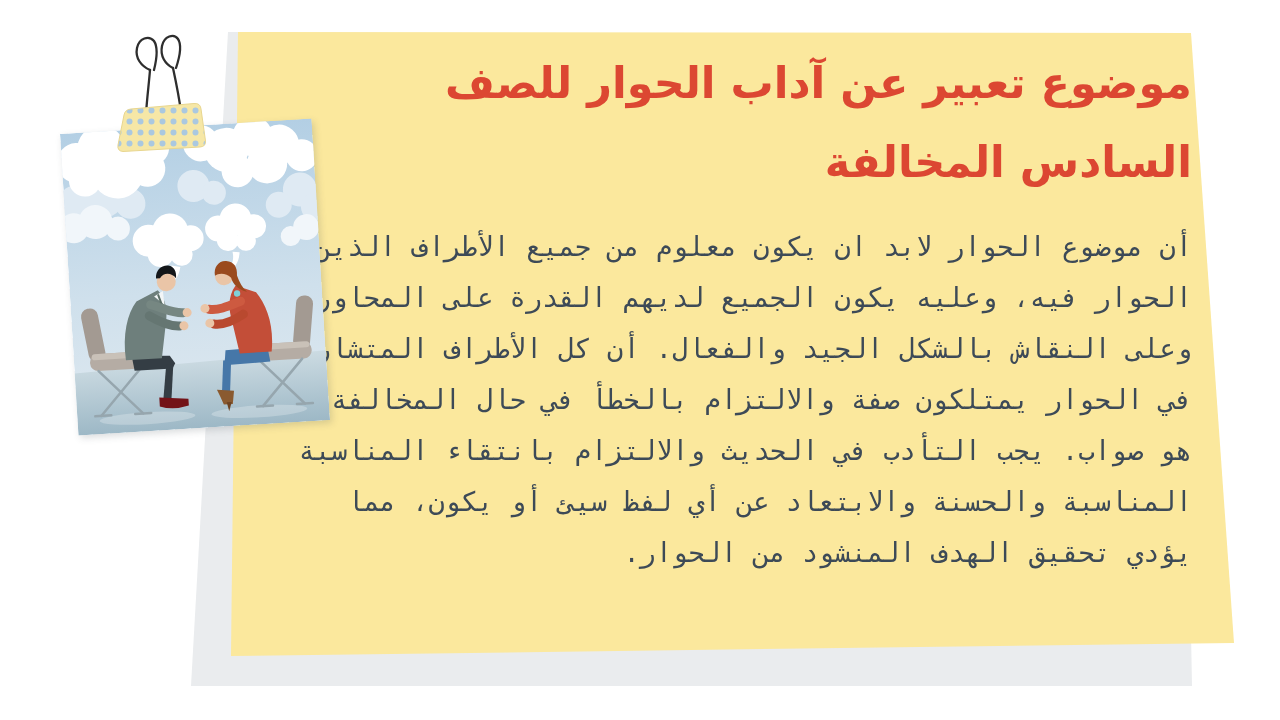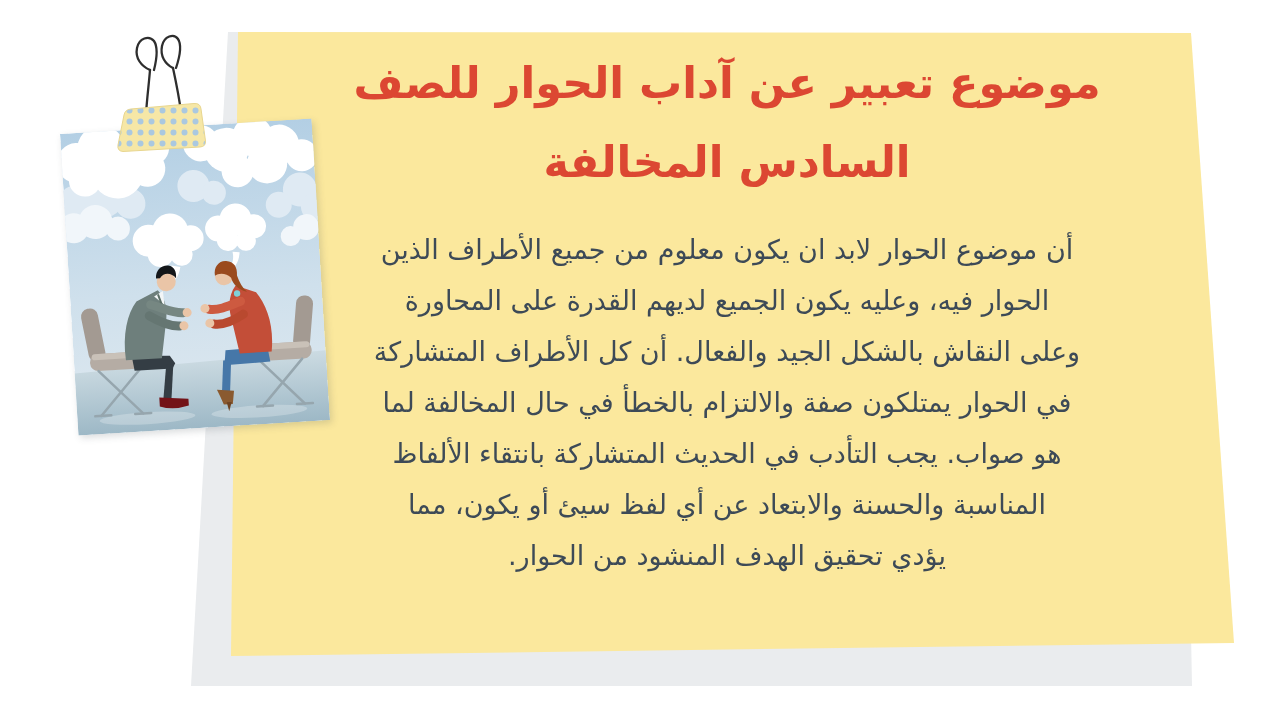--- a/index.html
+++ b/index.html
@@ -15,32 +15,33 @@
     background:#eaecee;
   }
   
   .note{
     position:absolute;inset:0;
     clip-path:polygon(238px 32px,1191px 33px,1234px 643px,231px 656px);
     background:#fbe89d;
   }
   .content{
     position:absolute;left:262px;top:44px;width:930px;
-    direction:rtl;text-align:center;
+    direction:rtl;text-align:right;
   }
   .title{margin:0;}
   .title span{
     display:block;
     font-size:43px;font-weight:700;line-height:79px;
     color:#dc4732;
   }
   .essay{margin-top:22px;}
   .essay div{
     font-size:27px;line-height:51px;color:#3d4a57;
     white-space:nowrap;
+    font-family:Liberation Mono, monospace;
   }
   
   .photo{
     position:absolute;left:69px;top:126px;width:252px;height:302px;
     transform:rotate(-3.5deg);
     box-shadow:2px 3px 7px rgba(60,70,80,.18);
     overflow:hidden;
   }
   .photo svg{display:block;width:252px;height:302px;}
   
@@ -60,21 +61,21 @@
     <div class="content">
       <h1 class="title">
         <span>موضوع تعبير عن آداب الحوار للصف</span>
         <span>السادس المخالفة</span>
       </h1>
       <div class="essay">
         <div>أن موضوع الحوار لابد ان يكون معلوم من جميع الأطراف الذين</div>
         <div>الحوار فيه، وعليه يكون الجميع لديهم القدرة على المحاورة</div>
         <div>وعلى النقاش بالشكل الجيد والفعال. أن كل الأطراف المتشاركة</div>
         <div>في الحوار يمتلكون صفة والالتزام بالخطأ في حال المخالفة لما</div>
-        <div>هو صواب. يجب التأدب في الحديث المتشاركة بانتقاء الألفاظ</div>
+        <div>هو صواب. يجب التأدب في الحديث والالتزام بانتقاء المناسبة</div>
         <div>المناسبة والحسنة والابتعاد عن أي لفظ سيئ أو يكون، مما</div>
         <div>يؤدي تحقيق الهدف المنشود من الحوار.</div>
       </div>
     </div>
   </div>
 
   <div class="photo">
     <svg viewBox="0 0 252 302" preserveAspectRatio="none">
       <defs>
         <linearGradient id="skyG" x1="0" y1="0" x2="0" y2="1">

